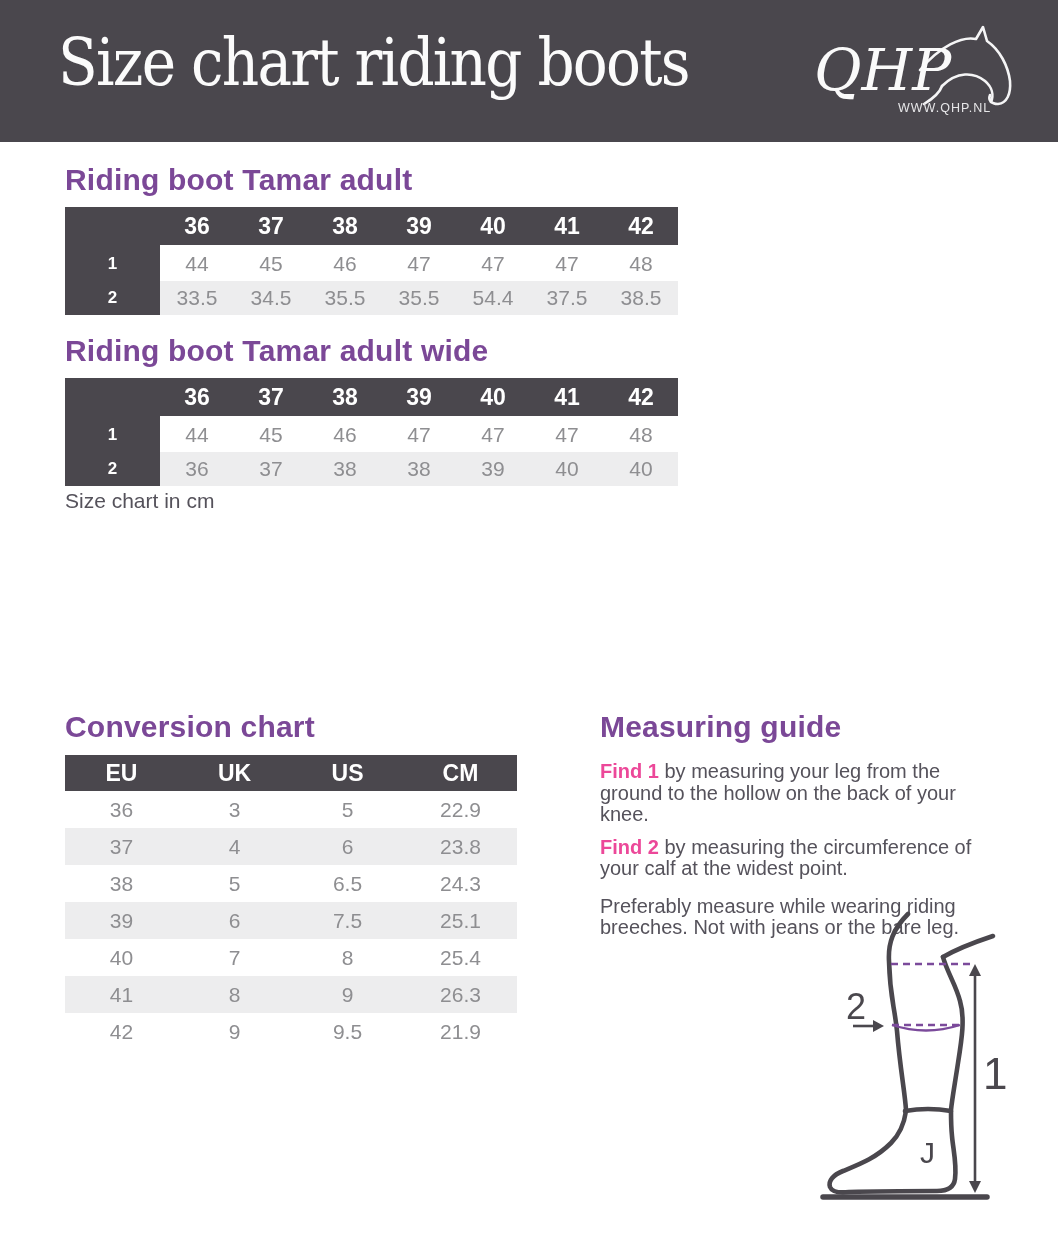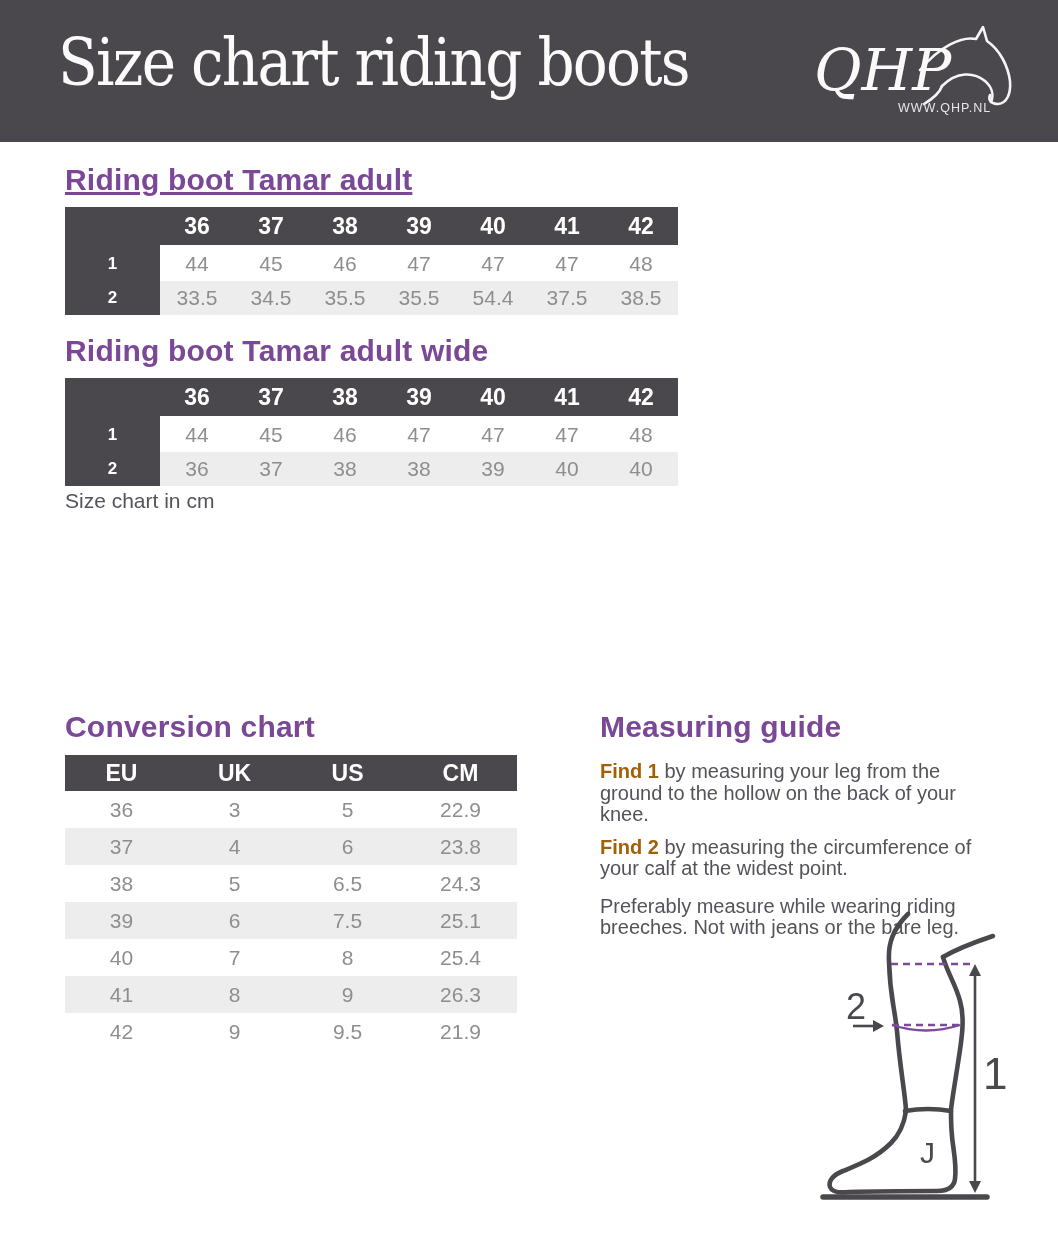--- a/index.html
+++ b/index.html
@@ -34,21 +34,21 @@
   .conv-table .hcell { background:#4A474D; color:#fff; font-weight:bold; font-size:23px;
     height:36px; display:flex; align-items:center; justify-content:center;text-align:center; }
   .conv-table .dcell { color:#8E8E91; font-size:21px; height:37px; display:flex; align-items:center; justify-content:center; background:#fff; }
   .conv-table .row-alt .dcell { background:#EDEDEE; }
   .conv-table .grid-row { display:contents; }
 
   
   .measure-text { position:absolute; left:600px; top:761px; width:406px; color:#55525B; font-size:20px; line-height:21.5px; }
   .measure-text p { margin:0 0 11px 0; }
   .measure-text p.last { margin-top:16px; }
-  .measure-text b { font-weight:bold; color:#a16207; }
+  .measure-text b { font-weight:bold; color:#ec4899; }
 
   .diagram { position:absolute; left:813px; top:903px; width:204px; height:304px; }
 </style>
 </head>
 <body>
 
 <div class="page">
 
   <div class="header-bar">
     <div class="header-title">Size chart riding boots</div>
@@ -56,21 +56,21 @@
       <g fill="none" stroke="#F5F5F6" stroke-width="2.6" stroke-linecap="round" stroke-linejoin="round">
         <path d="M 108 46 C 128 22 150 12 164 15 L 171 3 L 175 17 C 188 26 196 42 198 57 C 199 70 195 79 186 80 C 179 80 176 76 178 71"></path>
         <path d="M 130 62 C 145 47 162 48 173 57 C 180 63 182 71 179 78"></path>
         <path d="M 112 80 C 122 74 128 68 130 62"></path>
       </g>
       <text x="2" y="66" font-family="DejaVu Serif, serif" font-style="italic" font-size="58" fill="#FAFAFA">QHP</text>
       <text x="86" y="88" font-family="Liberation Sans, sans-serif" font-size="12.5" letter-spacing="1" fill="#E6E6E8">WWW.QHP.NL</text>
     </svg>
   </div>
 
-  <div class="sec-head" style="left:65px; top:163px;text-decoration:underline;">Riding boot Tamar adult</div>
+  <div class="sec-head" style="left:65px; top:163px;">Riding boot Tamar adult</div>
   <div class="size-table" style="left:65px; top:207px;">
     <div class="grid-row">
       <div class="hcell corner"></div>
       <div class="hcell">36</div>
       <div class="hcell">37</div>
       <div class="hcell">38</div>
       <div class="hcell">39</div>
       <div class="hcell">40</div>
       <div class="hcell">41</div>
       <div class="hcell">42</div>

